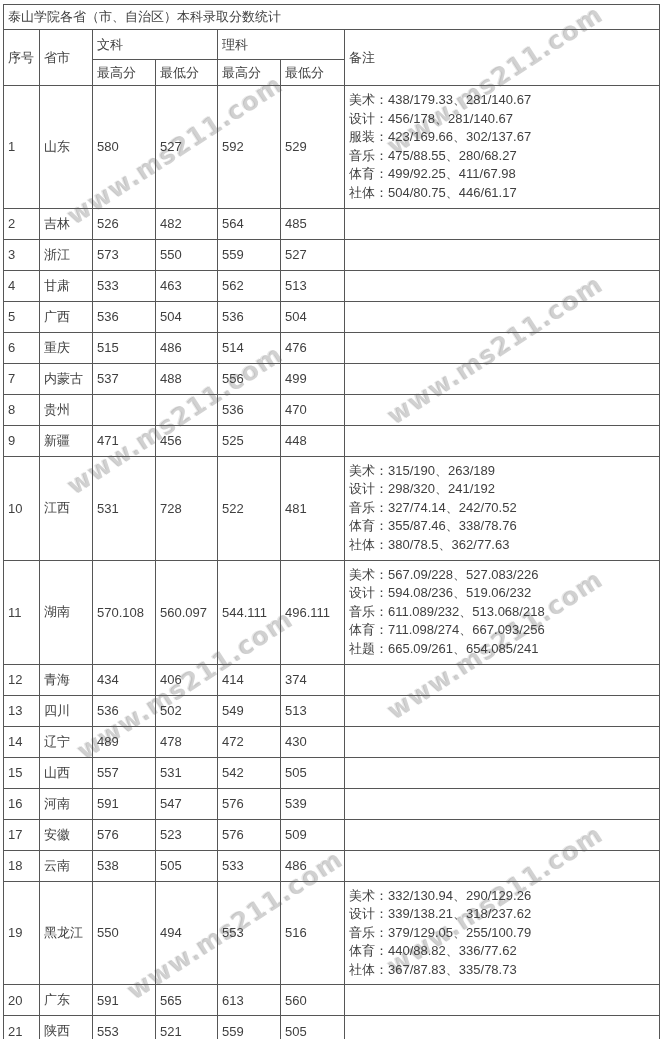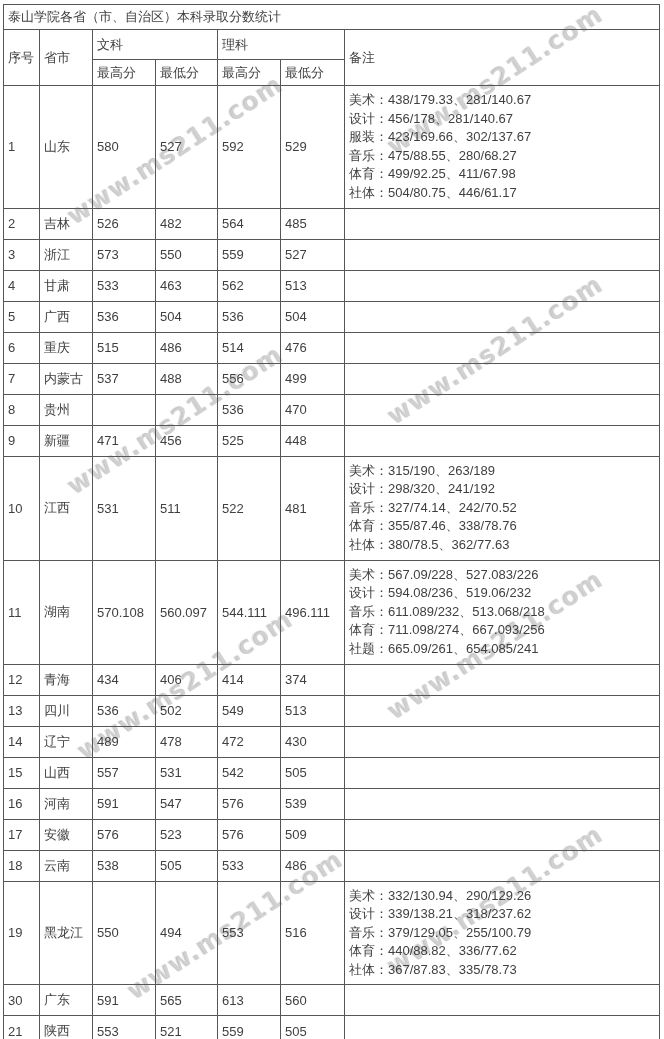--- a/index.html
+++ b/index.html
@@ -157,21 +157,21 @@
         <td>471</td>
         <td>456</td>
         <td>525</td>
         <td>448</td>
         <td class="remarks"></td>
       </tr>
       <tr>
         <td>10</td>
         <td>江西</td>
         <td>531</td>
-        <td>511</td>
+        <td>728</td>
         <td>522</td>
         <td>481</td>
         <td class="remarks">
           <div>美术：315/190、263/189</div>
           <div>设计：298/320、241/192</div>
           <div>音乐：327/74.14、242/70.52</div>
           <div>体育：355/87.46、338/78.76</div>
           <div>社体：380/78.5、362/77.63</div>
         </td>
       </tr>
@@ -262,21 +262,21 @@
         <td>516</td>
         <td class="remarks">
           <div>美术：332/130.94、290/129.26</div>
           <div>设计：339/138.21、318/237.62</div>
           <div>音乐：379/129.05、255/100.79</div>
           <div>体育：440/88.82、336/77.62</div>
           <div>社体：367/87.83、335/78.73</div>
         </td>
       </tr>
       <tr>
-        <td>30</td>
+        <td>20</td>
         <td>广东</td>
         <td>591</td>
         <td>565</td>
         <td>613</td>
         <td>560</td>
         <td class="remarks"></td>
       </tr>
       <tr>
         <td>21</td>
         <td>陕西</td>

